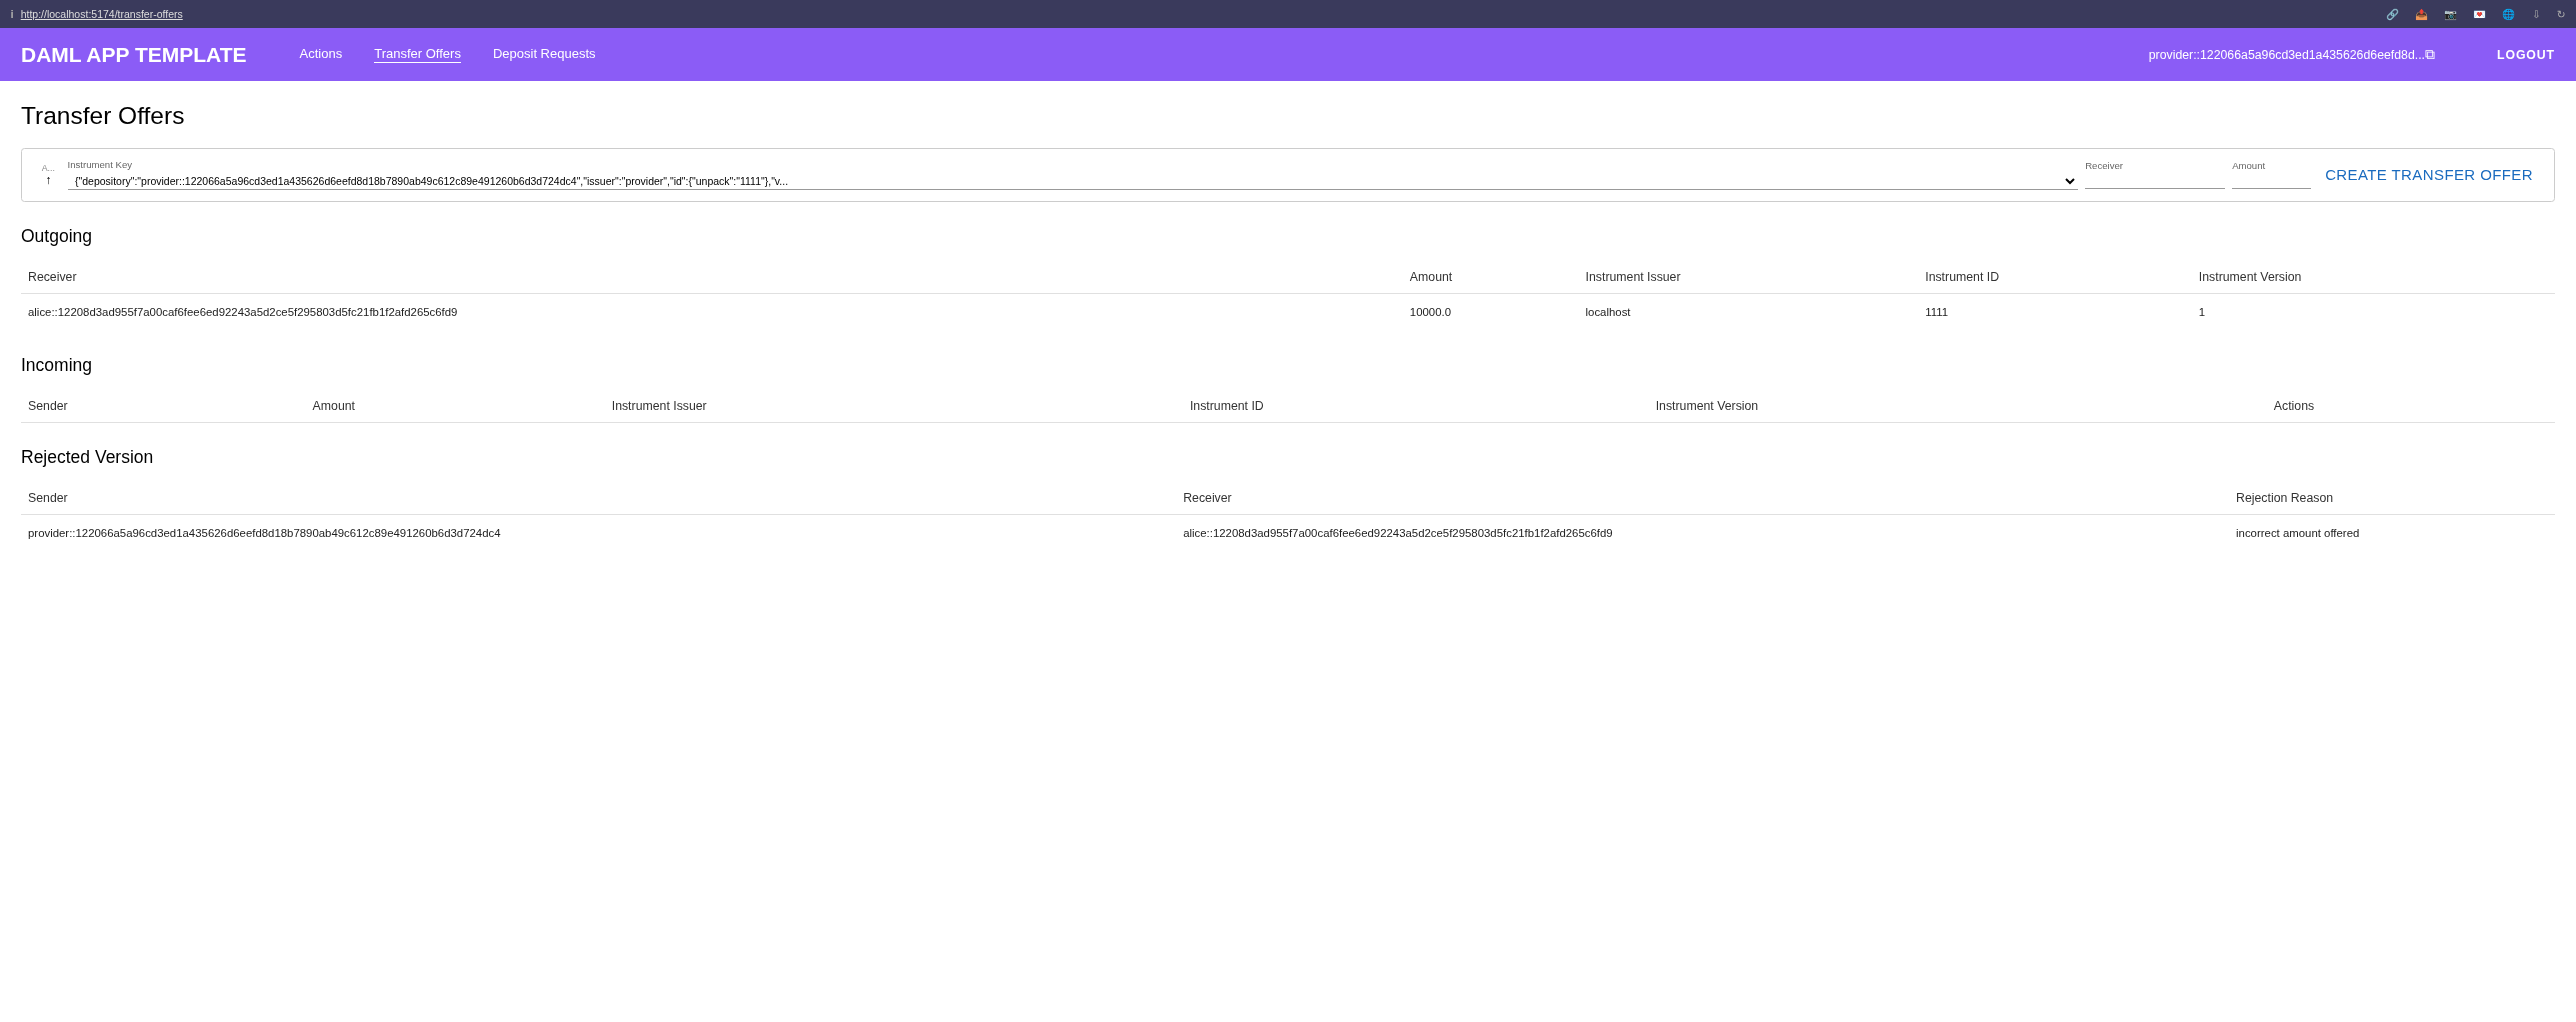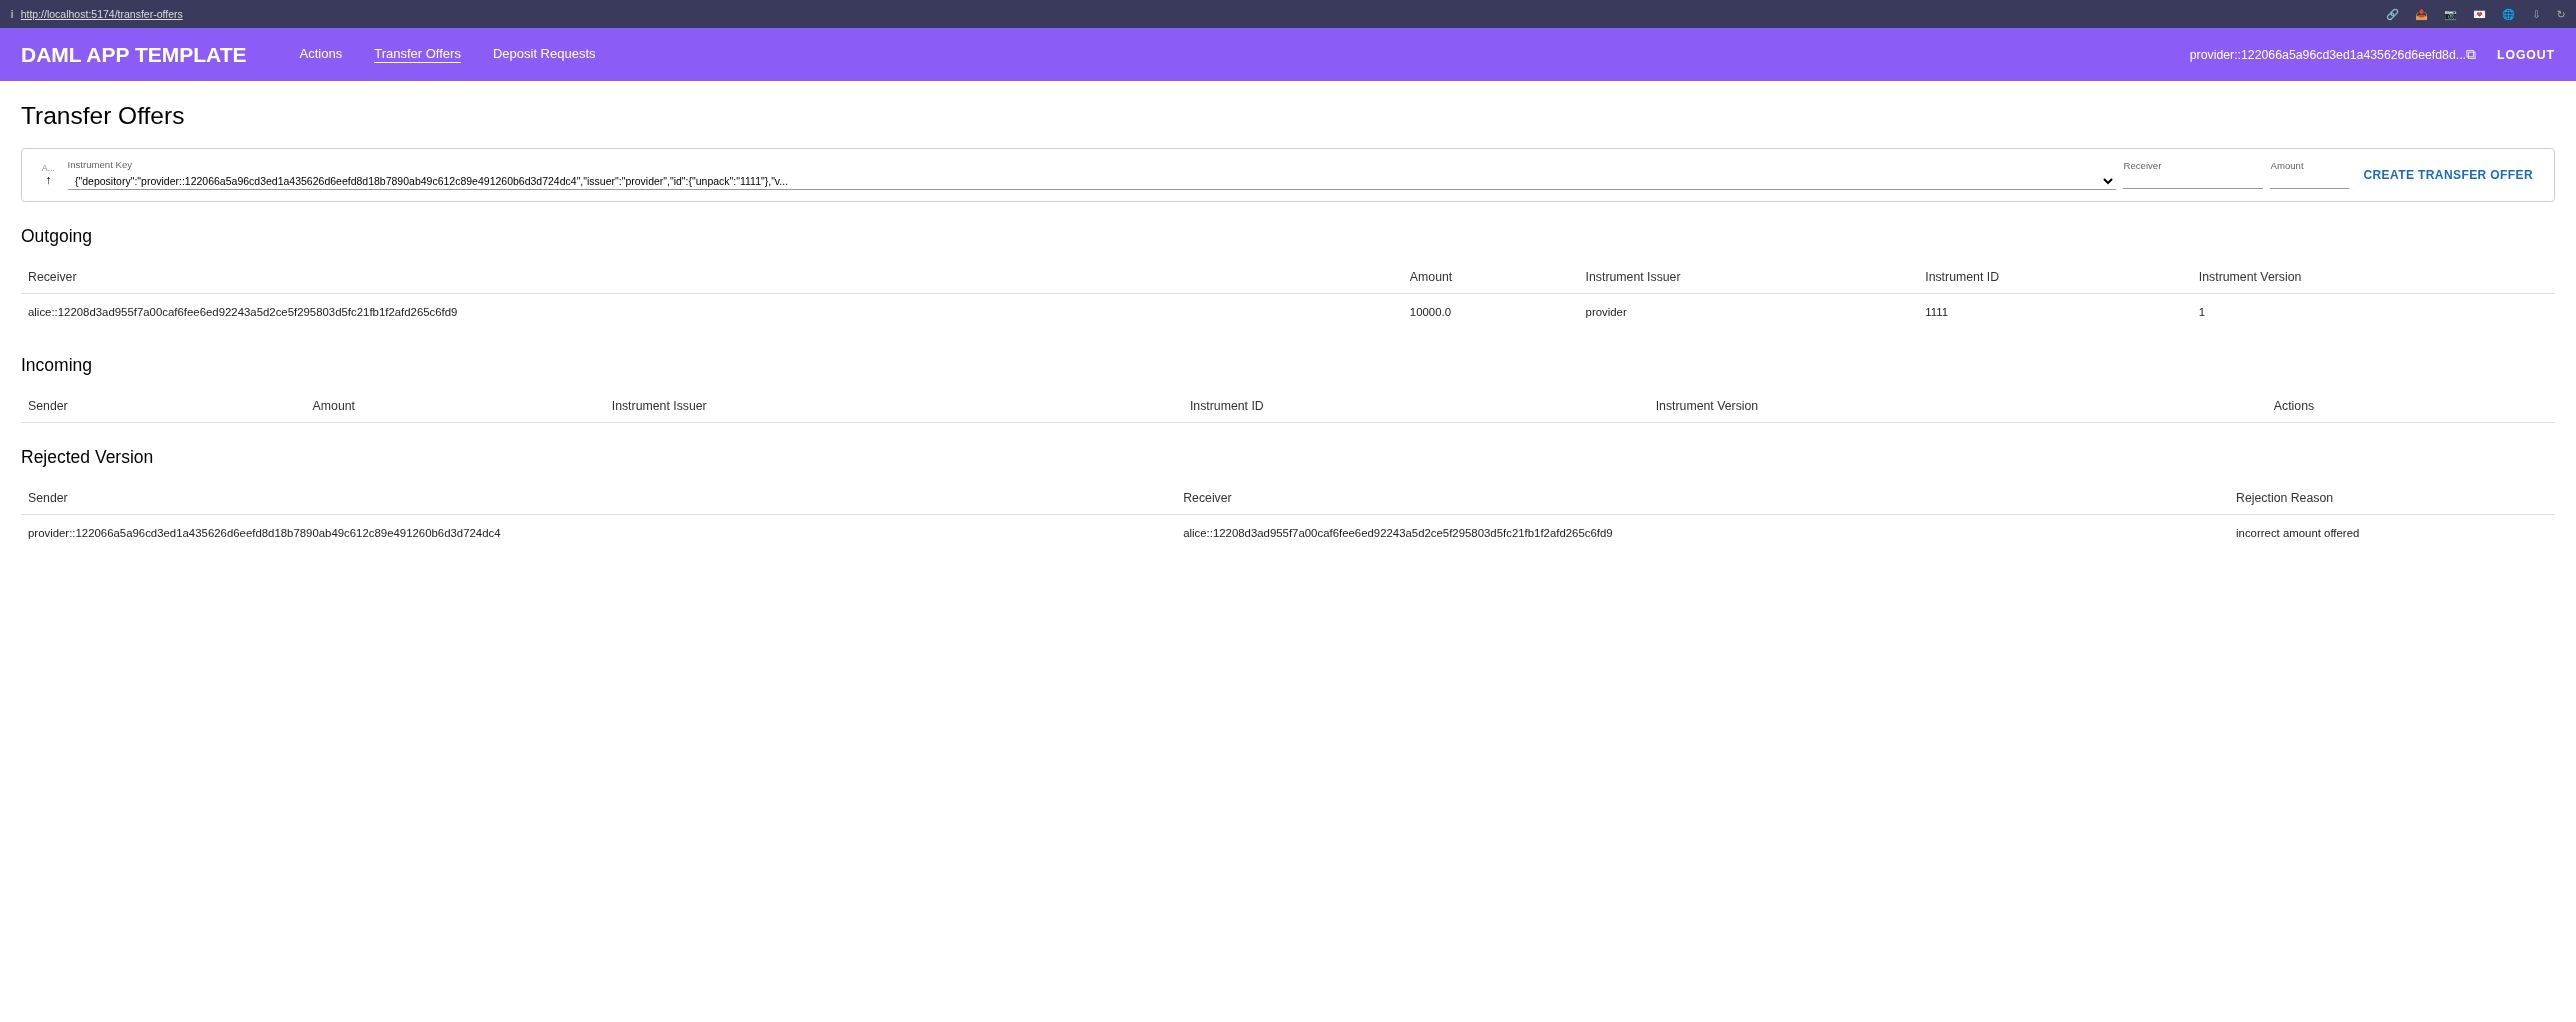--- a/index.html
+++ b/index.html
@@ -77,37 +77,38 @@
       font-size: 14px;
     }
     .logout-btn {
       background: transparent;
       border: none;
       color: #fff;
       font-size: 12.3px;
       font-weight: bold;
       cursor: pointer;
       letter-spacing: 0.9px;
+      margin-left: 41px;
     }
 
     
     .main {
       padding: 21px 21px;
     }
     .page-title {
       font-size: 24.5px;
       font-weight: normal;
       margin-bottom: 17.5px;
     }
     .create-btn {
       background: transparent;
       border: none;
       color: #1a6bbf;
-      font-size: 12px;
-      font-weight: bold;
+      font-size: 15px;
+      font-weight: normal;
       cursor: pointer;
       white-space: nowrap;
       text-transform: uppercase;
       letter-spacing: 0.4px;
       padding: 3.5px 7px;
       margin-left: auto;
       align-self: center;
     }
 
     
@@ -215,21 +216,21 @@
           <th>Amount</th>
           <th>Instrument Issuer</th>
           <th>Instrument ID</th>
           <th>Instrument Version</th>
         </tr>
       </thead>
       <tbody id="outgoing-tbody">
       <tr>
       <td>alice::12208d3ad955f7a00caf6fee6ed92243a5d2ce5f295803d5fc21fb1f2afd265c6fd9</td>
       <td>10000.0</td>
-      <td>provider</td>
+      <td>localhost</td>
       <td>1111</td>
       <td>1</td>
     </tr>
         </tbody>
     </table>
   </div>
 
   <h2 class="section-title">Incoming</h2>
   <div class="table-container">
     <table>

